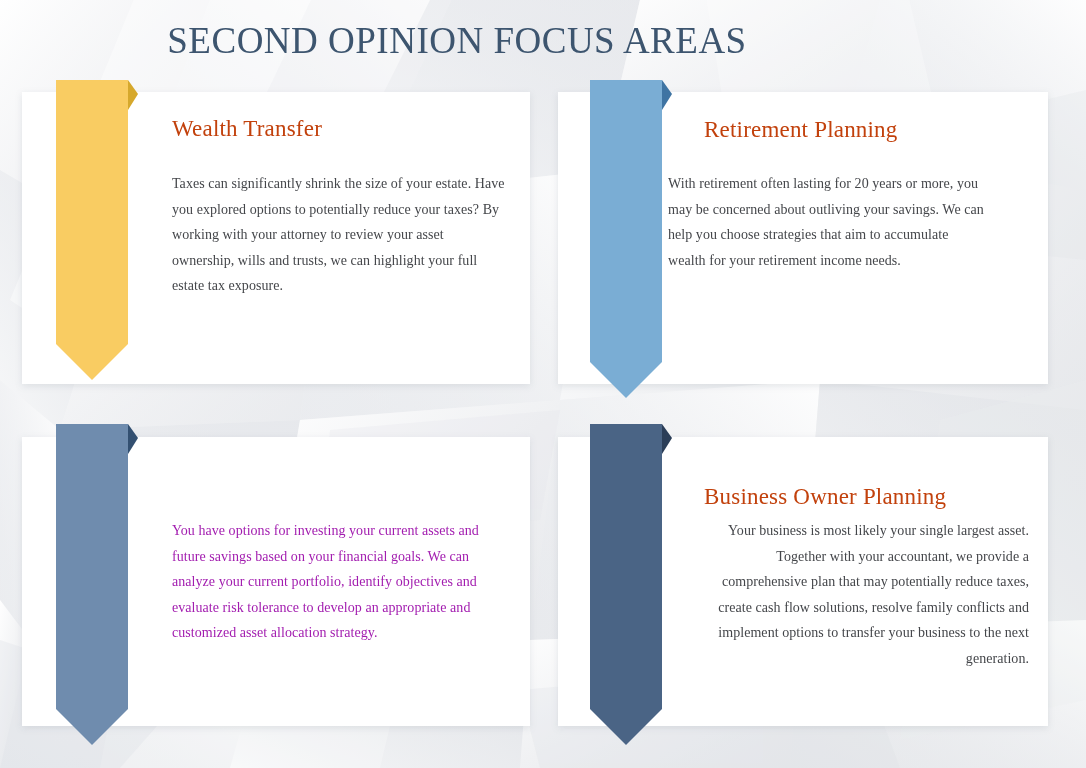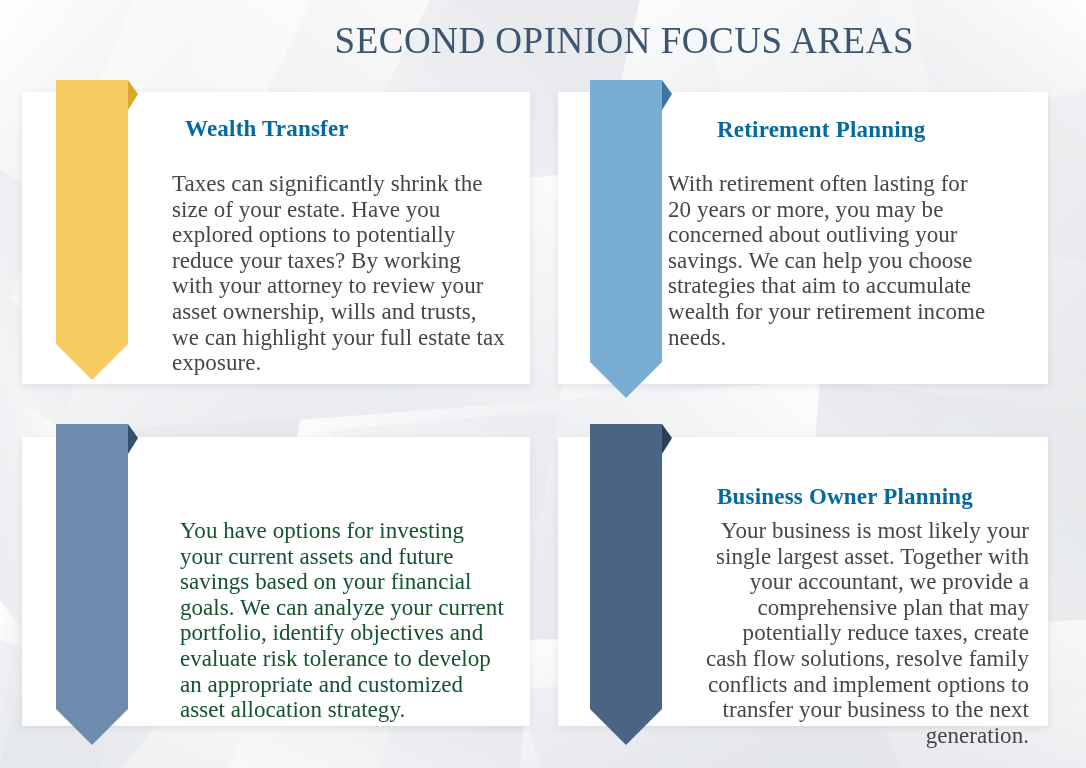--- a/index.html
+++ b/index.html
@@ -34,49 +34,48 @@
     height: 768px;
     z-index: 2;
   }
 
   
   #page-title {
     position: absolute;
     top: 16px;
     left: 0;
     width: 914px;
-    text-align: right;
+    text-align: center;
     font-size: 37px;
     letter-spacing: 0.5px;
     color: #3d556f;
     font-weight: 400;
     line-height: 1.35;
     white-space: nowrap;
   }
 
   
   .card {
     position: absolute;
     background: #ffffff;
     box-shadow: 0 2px 7px rgba(120,128,140,0.17);
   }
 
   .card-title {
     position: absolute;
     font-size: 23px;
-    font-weight: 700;
-    color: #0369a1;
+    font-weight: 400;
+    color: #c2410c;
     letter-spacing: 0.2px;
     white-space: nowrap;
-    margin-left: 13px;
   }
 
   .card-body {
     position: absolute;
-    font-size: 23px;
+    font-size: 14px;
     line-height: 25.6px;
     color: #44464a;
     letter-spacing: 0.05px;
   }
 
   
   .ribbon-wrap {
     position: absolute;
     z-index: 5;
   }
@@ -195,21 +194,21 @@
   <div class="card-title" id="title-2">Retirement Planning</div>
   <div class="card-body" id="body-2" style="color: rgb(68, 70, 74);">With retirement often lasting for 20 years or more, you may be concerned about outliving your savings. We can help you choose strategies that aim to accumulate wealth for your retirement income needs.</div>
 
   <div class="card" id="card-3" style="background: rgb(255, 255, 255);"></div>
   <div class="ribbon-wrap" id="ribbon-3">
     <svg class="ribbon-svg" width="82" height="330" viewBox="0 0 82 330" aria-hidden="true">
       <polygon id="rib3-body" points="0,0 72,0 72,285 36,321 0,285" fill="#6f8cae"></polygon>
       <polygon id="rib3-fold" points="72,0 82,14 72,30" fill="#335071"></polygon>
     </svg>
   </div>
-  <div class="card-body" id="body-3" style="color: #14532d; margin-left: 8px;">You have options for investing your current assets and future savings based on your financial goals. We can analyze your current portfolio, identify objectives and evaluate risk tolerance to develop an appropriate and customized asset allocation strategy.</div>
+  <div class="card-body" id="body-3" style="color: #a21caf;">You have options for investing your current assets and future savings based on your financial goals. We can analyze your current portfolio, identify objectives and evaluate risk tolerance to develop an appropriate and customized asset allocation strategy.</div>
 
   <div class="card" id="card-4" style="background: rgb(255, 255, 255);"></div>
   <div class="ribbon-wrap" id="ribbon-4">
     <svg class="ribbon-svg" width="82" height="330" viewBox="0 0 82 330" aria-hidden="true">
       <polygon id="rib4-body" points="0,0 72,0 72,285 36,321 0,285" fill="#4a6485"></polygon>
       <polygon id="rib4-fold" points="72,0 82,14 72,30" fill="#2b3e58"></polygon>
     </svg>
   </div>
   <div class="card-title" id="title-4">Business Owner Planning</div>
   <div class="card-body" id="body-4" style="color: rgb(68, 70, 74);">Your business is most likely your single largest asset. Together with your accountant, we provide a comprehensive plan that may potentially reduce taxes, create cash flow solutions, resolve family conflicts and implement options to transfer your business to the next generation.</div>

